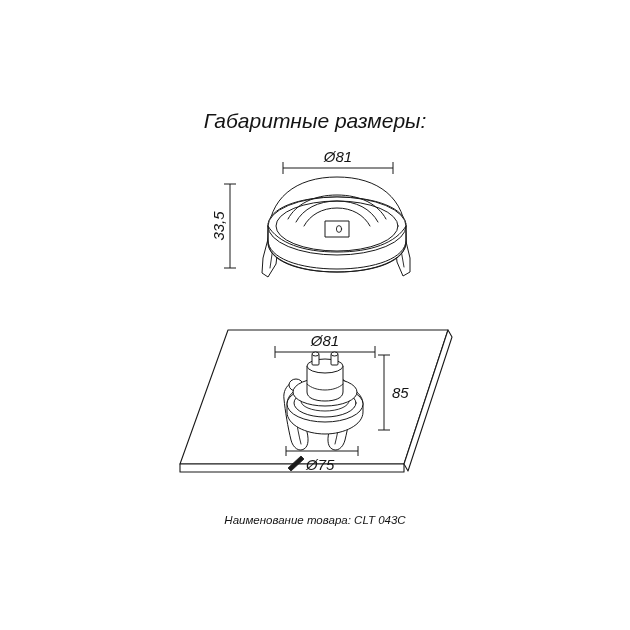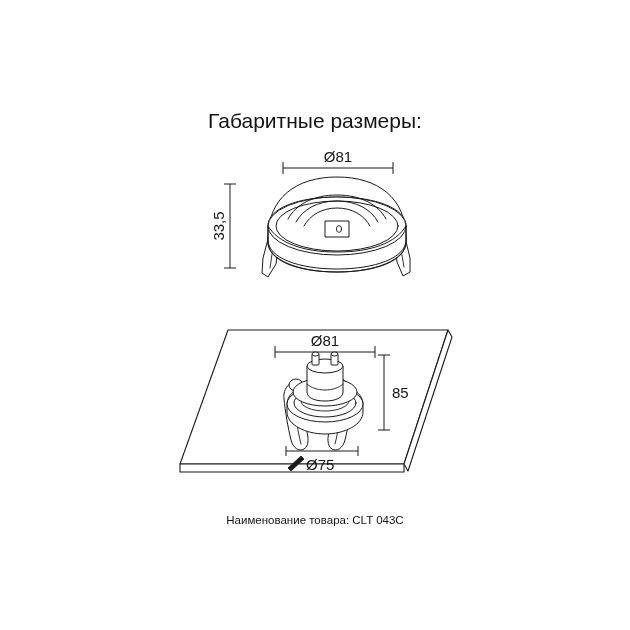--- a/index.html
+++ b/index.html
@@ -13,20 +13,21 @@
     height: 630px;
     overflow: hidden;
     font-family: "Liberation Sans", sans-serif;
     color: #1a1a1a;
   }
   #sheet {
     position: relative;
     width: 630px;
     height: 630px;
     background: #ffffff;
+    font-style: italic;
   }
   #drawing {
     position: absolute;
     left: 0;
     top: 0;
     width: 630px;
     height: 630px;
     display: block;
   }
   .title-text {

